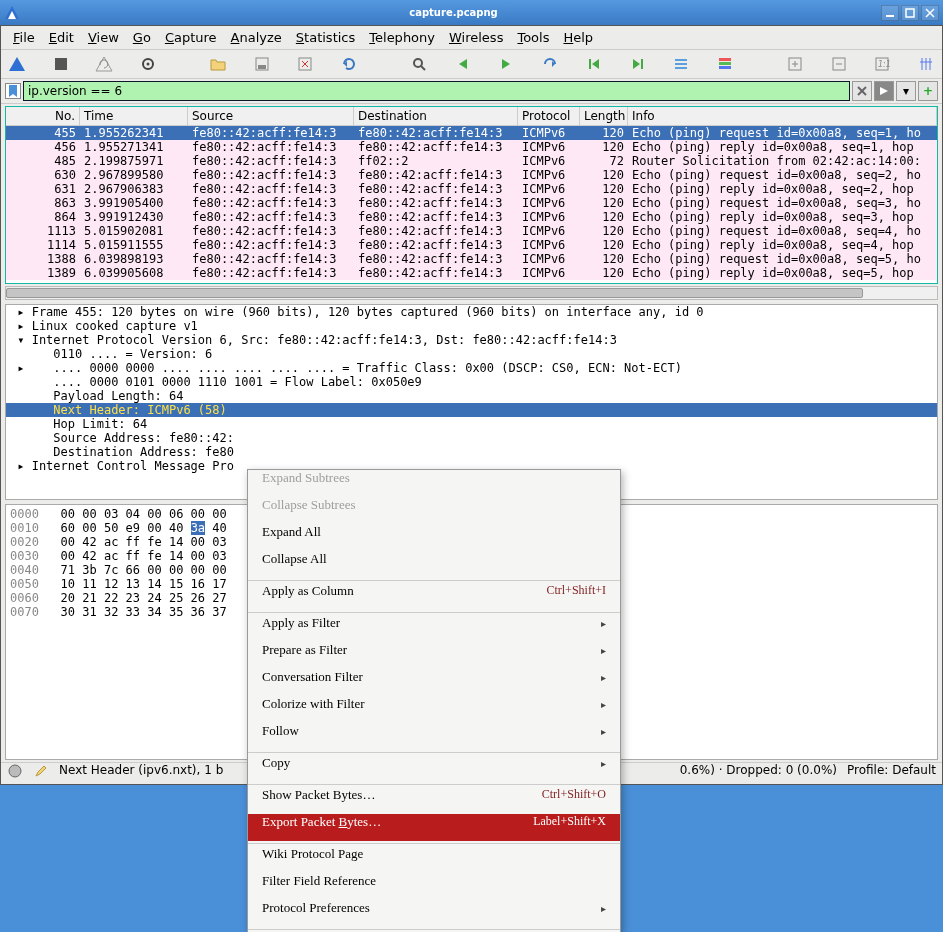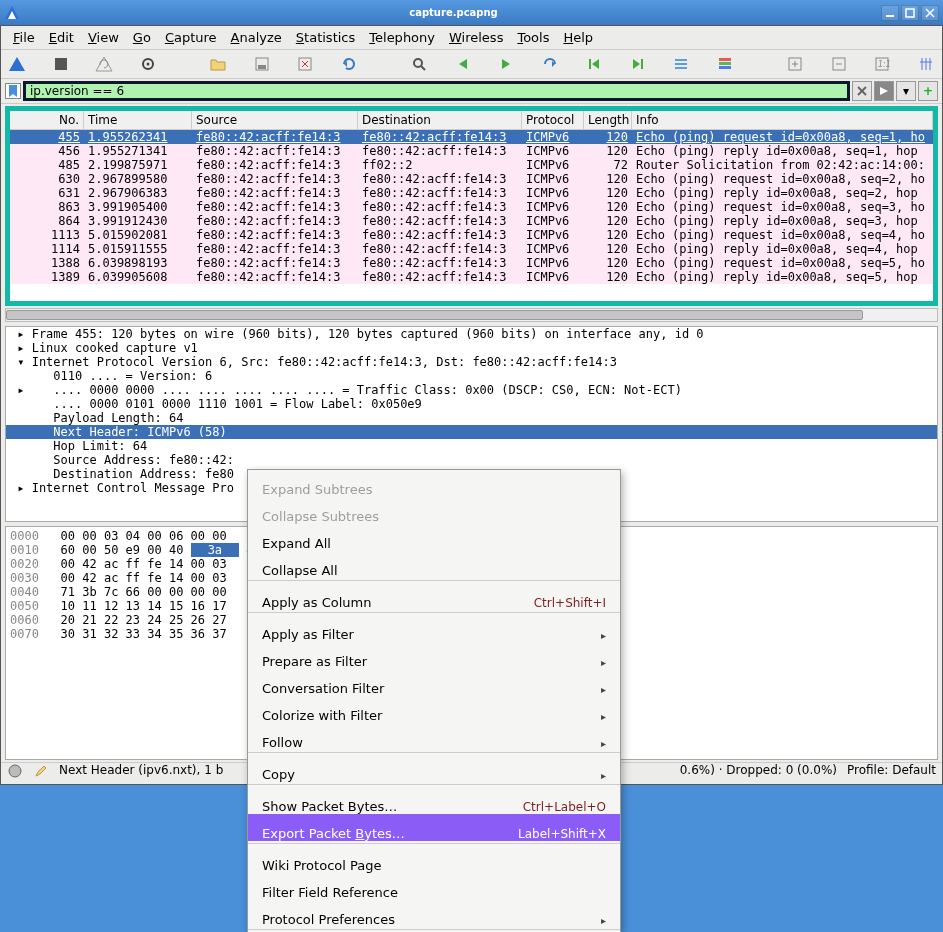--- a/index.html
+++ b/index.html
@@ -10,43 +10,43 @@
 .titlebar .wbtns { display:flex; gap:2px; }
 .titlebar .wbtn { width:18px; height:16px; background:rgba(255,255,255,0.15); border:1px solid rgba(0,0,0,0.2); display:flex; align-items:center; justify-content:center; cursor:pointer; }
 .window { background:#ececea; border:1px solid #555; height:760px; display:flex; flex-direction:column; }
 .menubar { display:flex; gap:2px; padding:2px 6px; font-size:13px; border-bottom:1px solid #ccc; }
 .menubar span { padding:2px 6px; cursor:pointer; }
 .toolbar { display:flex; align-items:center; padding:2px 4px; gap:20px; border-bottom:1px solid #ccc;font-style:italic; }
 .tbtn { width:24px; height:24px; display:flex; align-items:center; justify-content:center; border:1px solid transparent; border-radius:2px; cursor:pointer; }
 .sep { width:6px; }
 .filterbar { display:flex; align-items:center; padding:2px 4px; gap:2px; border-bottom:1px solid #ccc; }
 .filterbar .bookmark { width:16px; height:16px; border:1px solid #888; background:#fff; display:flex; align-items:center; justify-content:center; cursor:pointer; }
-.filterbar input { flex:1; height:20px; background:#b0f2b0; border:3px solid #0f172a; padding:0 4px; font-family:inherit; font-size:12px; }
+.filterbar input { flex:1; height:20px; background:#b0f2b0; border:1px solid #0f172a; padding:0 4px; font-family:inherit; font-size:12px; }
 .filterbar .fbtn { width:20px; height:20px; border:1px solid #999; background:#e5e5e5; display:flex; align-items:center; justify-content:center; cursor:pointer; }
 .pane { overflow:hidden; }
-.packet-list { height:200px; border:5px solid #14b8a6; margin:2px 4px; background:#fff; overflow-x:auto; overflow-y:auto; }
+.packet-list { height:178px; border:1px solid #14b8a6; margin:2px 4px; background:#fff; overflow-x:auto; overflow-y:auto; }
 .plhead { display:flex; background:#f0f0f0; border-bottom:1px solid #ccc; font-size:12px; position:sticky; top:0; }
 .plhead div { border-right:1px solid #ccc; padding:2px 4px; }
 .plrow { display:flex; font-family:"DejaVu Sans Mono",monospace; font-size:12px; white-space:nowrap; background:#ffe8f5; }
-.plrow.sel { background:#3b6fb6; color:#fff;text-decoration:underline; }
+.plrow.sel { background:#3b6fb6; color:#fff; }
 .plrow div { padding:0 4px; overflow:hidden; }
 .c-no{width:74px;text-align:right;} .c-time{width:108px;} .c-src{width:166px;} .c-dst{width:164px;} .c-proto{width:62px;} .c-len{width:48px;text-align:right;} .c-info{flex:1;}
 .details { height:196px; border:1px solid #aaa; margin:2px 4px; background:#fff; font-family:"DejaVu Sans Mono",monospace; font-size:12px; overflow:auto; }
 .drow { white-space:pre; padding:0 4px; }
-.drow.sel { background:#3b6fb6; color:#ffffff; }
+.drow.sel { background:#3b6fb6; color:#fde047; }
 .hexpane { flex:1; border:1px solid #aaa; margin:2px 4px; background:#fff; font-family:"DejaVu Sans Mono",monospace; font-size:12px; overflow:auto; padding:2px 4px; }
 .hexpane .ofs{ color:#888; }
-.hexhl { background:#3b6fb6; color:#fff; padding:0 17px; }
+.hexhl { background:#3b6fb6; color:#fff; padding:0 0; }
 .statusbar { height:22px; border-top:1px solid #ccc; display:flex; align-items:flex-start; padding:0 6px; gap:10px; font-size:12px; background:#ececea; }
 .statusbar .sbtn{ width:16px;height:16px; display:flex;align-items:center;justify-content:center;cursor:pointer;}
 .statusbar .sseg{white-space:nowrap;}
 .ctxmenu { position:absolute; left:247px; top:469px; width:374px; background:#f5f5f4; border:1px solid #999; box-shadow:2px 3px 8px rgba(0,0,0,0.3); font-size:13px; }
-.mitem { display:flex; align-items:flex-end; height:27px; padding:0 14px; cursor:pointer; position:relative; }
+.mitem { display:flex; align-items:flex-start; height:27px; padding:0 14px; cursor:pointer; position:relative;font-family:Liberation Serif, serif; }
 .mitem.disabled { color:#9e9e9e; cursor:default; }
-.mitem.sel { background:#8b5cf6; color:#fff; }
+.mitem.sel { background:#b91c1c; color:#fff; }
 .mitem .lbl{flex:1;}
 .mitem .accel{ color:#7f1d1d; font-size:12px; }
 .mitem.sel .accel{color:#fff;}
 .mitem .sub::after{ content:"▸"; margin-left:8px; font-size:10px; color:#444; }
 .msep { height:1px; background:#ccc; margin:2px 0; }
 .scroll-track{ height:14px; background:#f0f0f0; border-top:1px solid #ccc; margin:0 4px 2px; border:1px solid #bbb; position:relative; }
 .scroll-thumb{ position:absolute; left:0; width:92%; top:1px; bottom:1px; background:#c5c5c5; border:1px solid #999; border-radius:2px;}
 u.mn { text-decoration:underline; }
 svg{display:block;}
 </style>
@@ -447,21 +447,21 @@
       <span class="sub"></span>
     </div>
     <div class="msep"></div>
     <div class="mitem">
       <span class="lbl">Copy</span>
       <span class="sub"></span>
     </div>
     <div class="msep"></div>
     <div class="mitem">
       <span class="lbl">Show Packet Bytes…</span>
-      <span class="accel">Ctrl+Label+O</span>
+      <span class="accel">Ctrl+Shift+O</span>
     </div>
     <div class="mitem sel">
       <span class="lbl">Export Packet <u class="mn">B</u>ytes…</span>
       <span class="accel">Label+Shift+X</span>
     </div>
     <div class="msep"></div>
     <div class="mitem">
       <span class="lbl">Wiki Protocol Page</span>
     </div>
     <div class="mitem">

